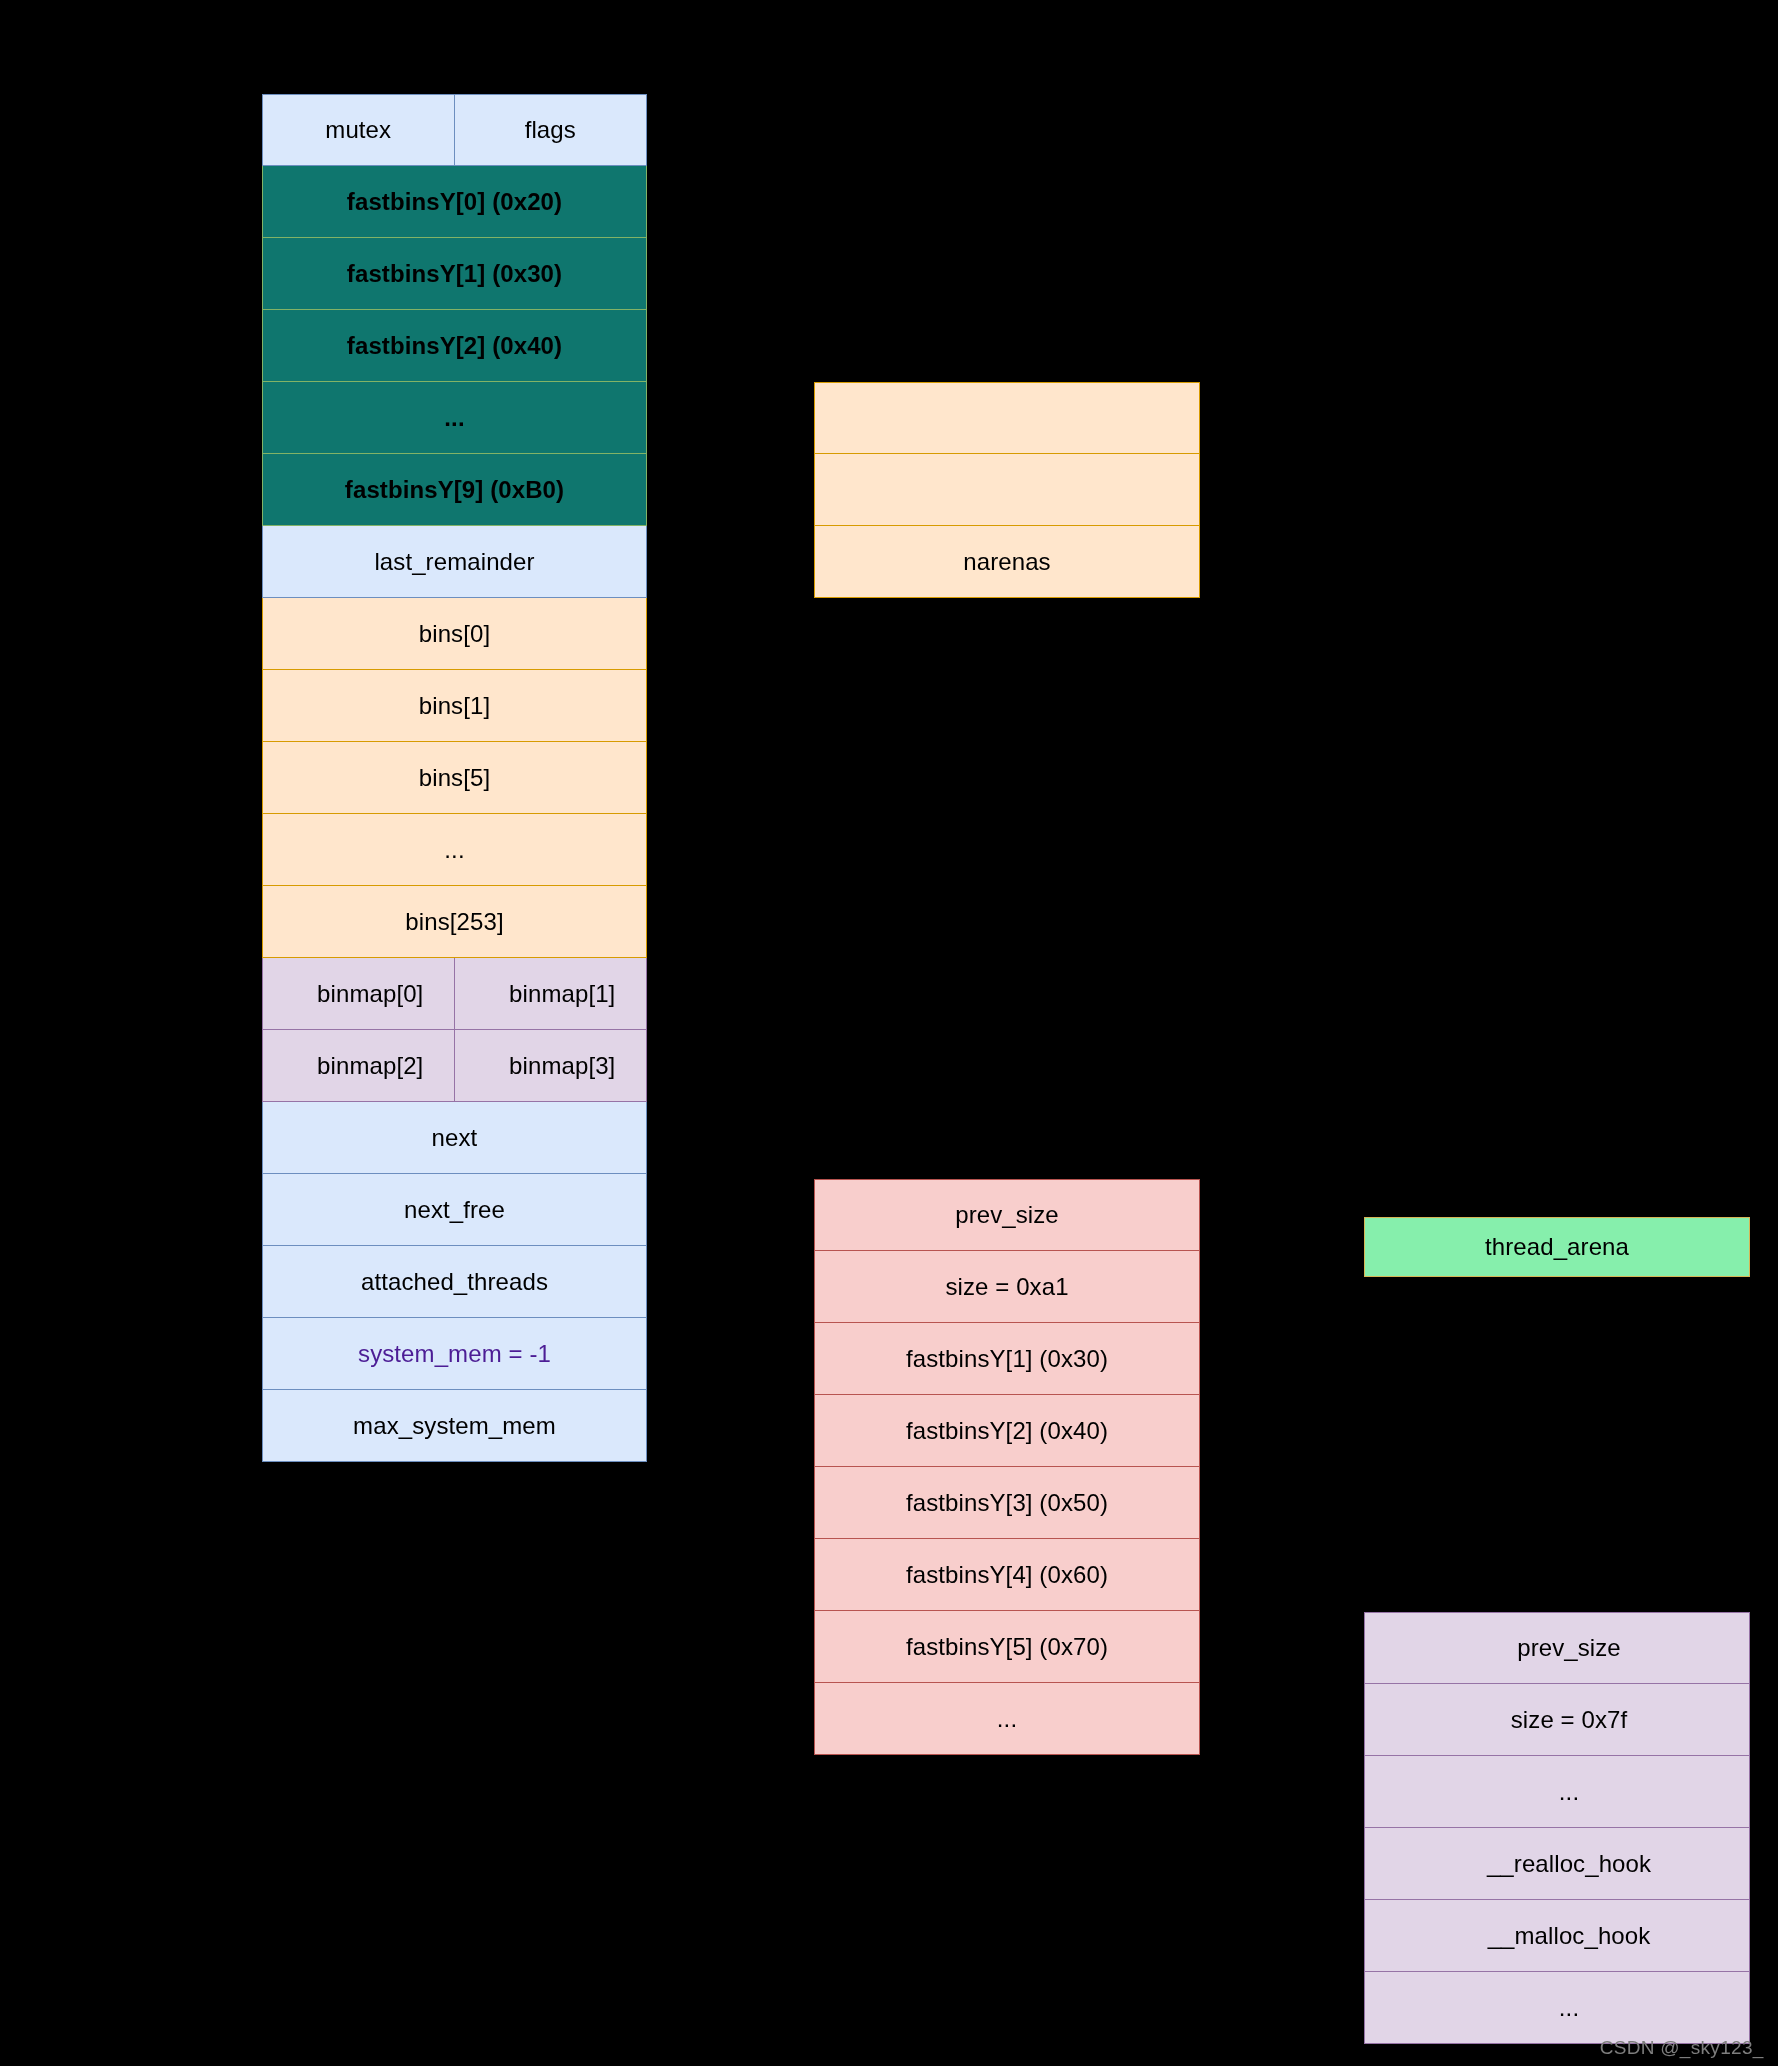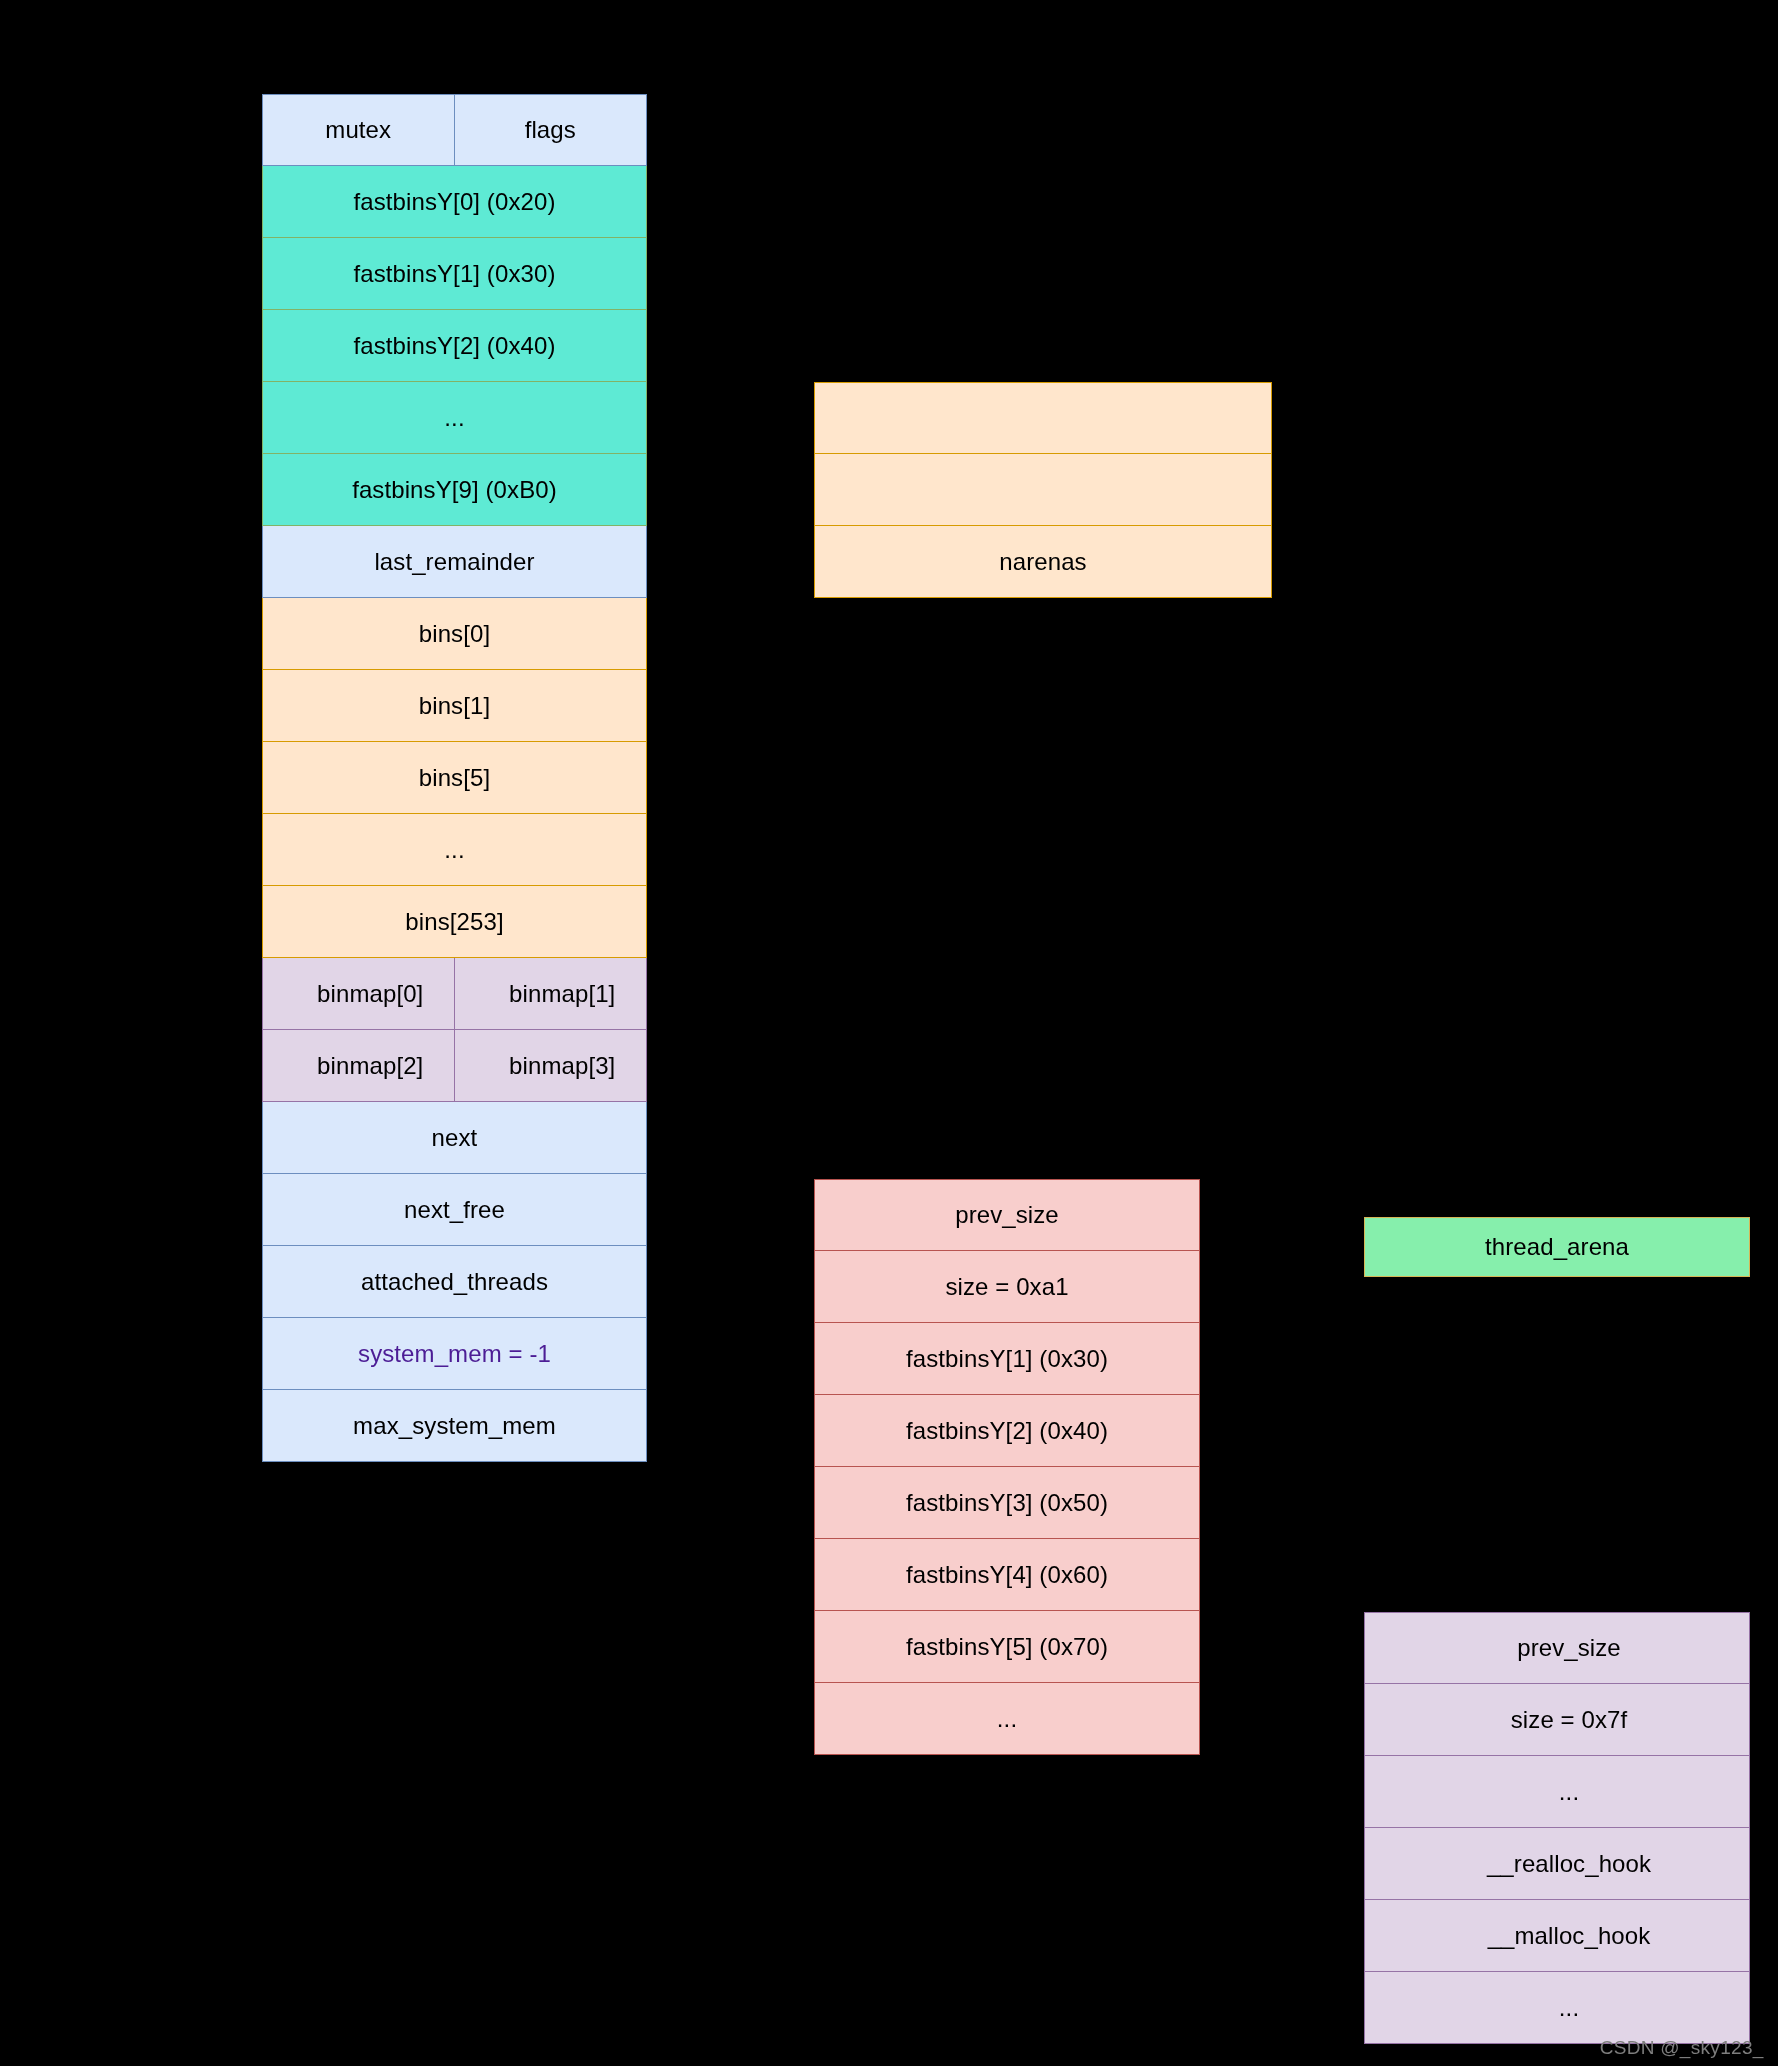--- a/index.html
+++ b/index.html
@@ -44,35 +44,35 @@
     text-align: center;
     font-size: 24px;
     line-height: 1.15;
     letter-spacing: 0.1px;
     white-space: nowrap;
     overflow: hidden;
   }
 
   
   .t-blue   { background: #dae8fc; border: 1.8px solid #6c8ebf; }
-  .t-green  { background: #5eead4; border: 1.8px solid #82b366; }
+  .t-green  { background: #0f766e; border: 1.8px solid #82b366; font-weight: bold; }
   .t-orange { background: #ffe6cc; border: 1.8px solid #d79b00; }
   .t-purple { background: #e1d5e7; border: 1.8px solid #9673a6; padding-left: 24px; }
   .t-red    { background: #f8cecc; border: 1.8px solid #b85450; }
   .t-yellow { background: #86efac; border: 1.8px solid #d6b656; margin-top: 39px; }
 
   
   .stack > .row + .row > .cell { border-top-width: 0; }
   .stack > .row > .cell + .cell { border-left-width: 0; }
 
   .red-text { color: #4c1d95; }
 
   
   #malloc-state-box { left: 262px;  top: 94px;  width: 385px; }
-  #narenas-box      { left: 814px; top: 382px;  width: 458px; align-items: center; }
+  #narenas-box      { left: 814px; top: 382px;  width: 386px; align-items: center; }
   #fake-chunk-box   { left: 814px; top: 1179px; width: 386px; }
   #thread-arena-box { left: 1364px; top: 1178px; width: 386px; }
   #hook-chunk-box   { left: 1364px; top: 1612px; width: 386px; }
 
   
   #malloc-state-box .cell { height: 72px; }
   #narenas-box      .cell { height: 72px; }
   #fake-chunk-box   .cell { height: 72px; }
   #thread-arena-box .cell { height: 60px; }
   #hook-chunk-box   .cell { height: 72px; }

